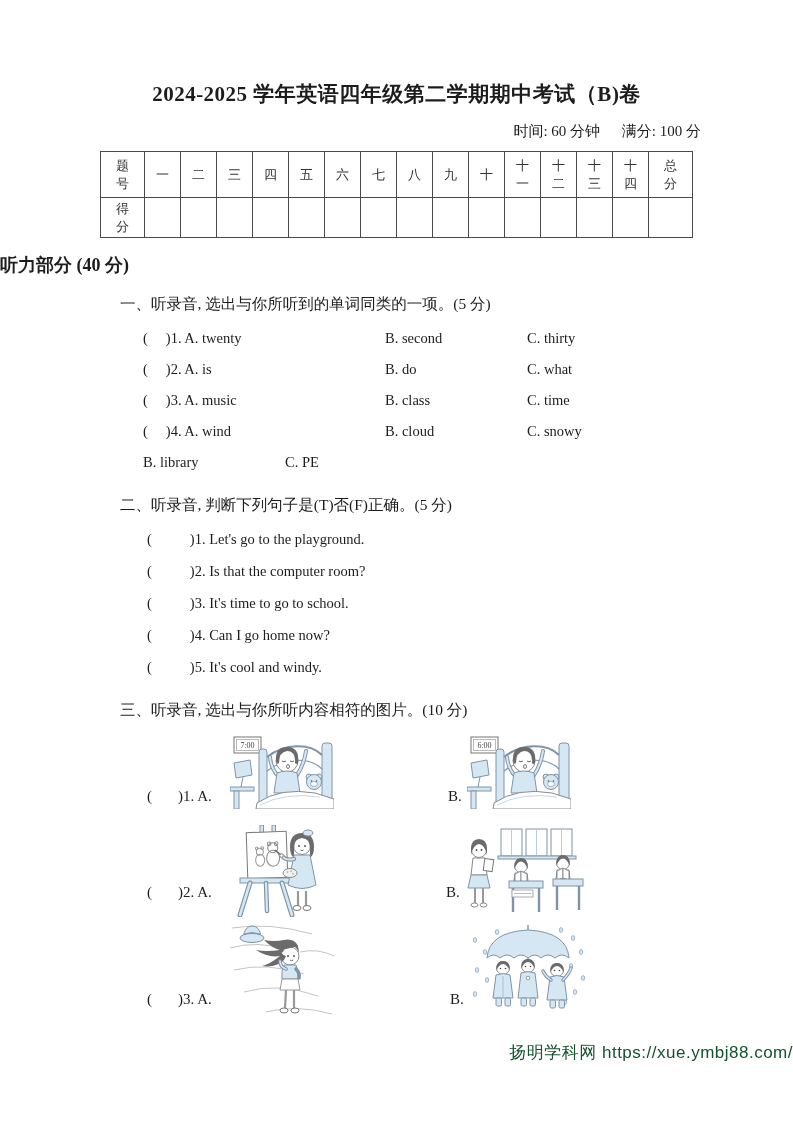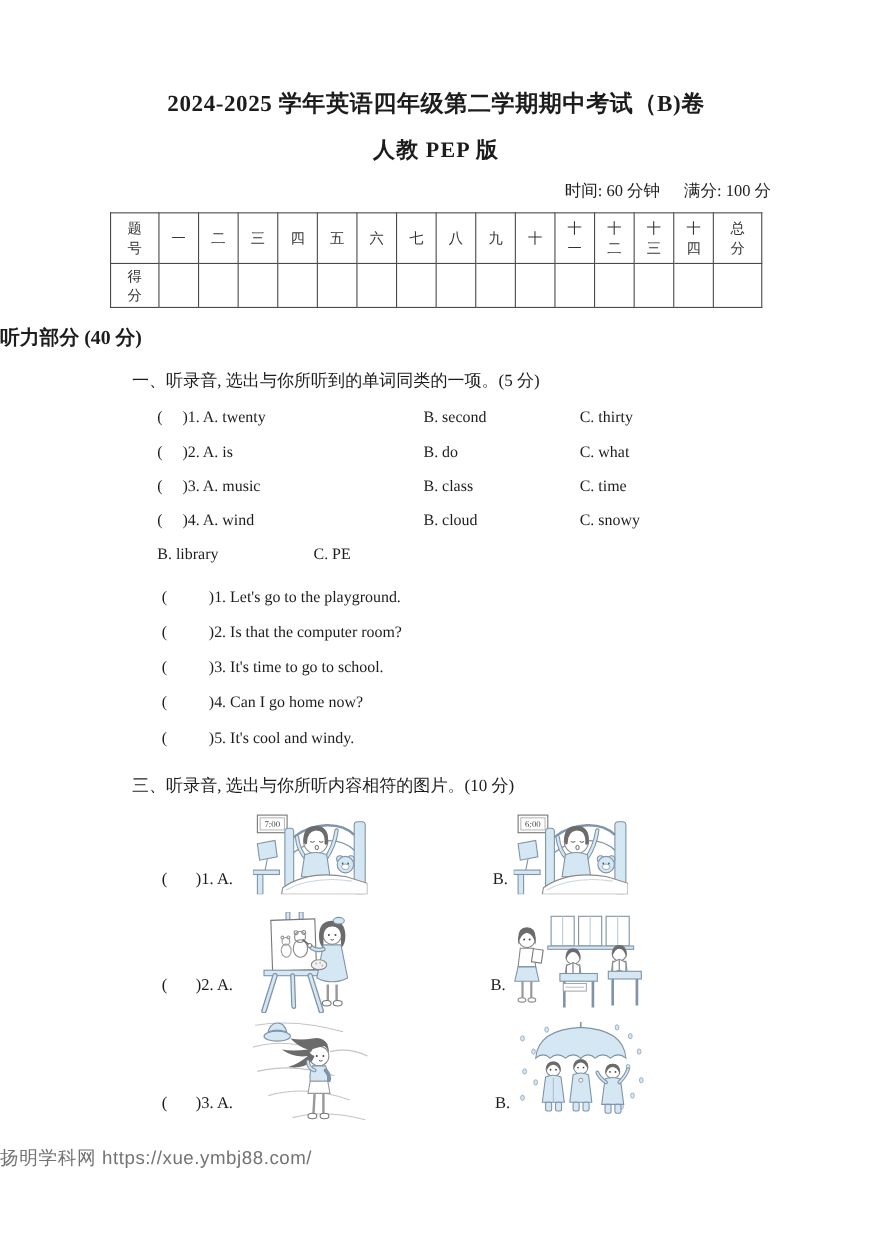--- a/index.html
+++ b/index.html
@@ -43,31 +43,30 @@
   .s3-label { width:83px; white-space:nowrap; }
   .s3-label .q-text { margin-left:26px; }
   .pb4 { padding-bottom:4px; } .pb10 { padding-bottom:10px; } .pb16 { padding-bottom:16px; }
   .s3-blabel-1 { margin-left:114px; }
   .s3-blabel-2 { margin-left:120px; }
   .s3-blabel-3 { margin-left:112px; }
   .pic { display:block; }
   .picwrap { line-height:0; }
   .pic-b { margin-left:5px; }
 
-  .footer { position:absolute; left:0; bottom:38px; width:100%; text-align:left;
+  .footer { position:absolute; left:0; bottom:38px; width:100%; text-align:right;
             font-family:"Liberation Sans","DejaVu Sans",sans-serif;
-            font-size:17px; color:#737373; letter-spacing:.5px; }
+            font-size:17px; color:#14532d; letter-spacing:.5px; }
 </style>
 </head>
 <body>
 
 <div class="page">
 
   <div class="title">2024-2025 学年英语四年级第二学期期中考试（B)卷</div>
-  <div class="subtitle">人教 PEP 版</div>
 
   <div class="info">
     <span>时间: 60 分钟</span><span class="gap"></span>
     <span>满分: 100 分</span>
   </div>
 
   <table class="score">
     <colgroup>
       <col style="width:44px">
       <col span="14" style="width:36px">
@@ -136,20 +135,21 @@
       <span class="s1-q"><span>(</span><span class="q-text">)4. A. wind</span></span>
       <span class="s1-b">B. cloud</span>
       <span class="s1-c">C. snowy</span>
     </div>
     <div class="s1-row">
       <span class="s1-b">B. library</span>
       <span class="s1-c">C. PE</span>
     </div>
   </div>
 
+  <div class="sec-title">二、听录音, 判断下列句子是(T)否(F)正确。(5 分)</div>
   <div class="s2-block">
     <div class="s2-row">
       <span>(</span>
       <span class="q-text">)1. Let's go to the playground.</span>
     </div>
     <div class="s2-row">
       <span>(</span>
       <span class="q-text">)2. Is that the computer room?</span>
     </div>
     <div class="s2-row">

